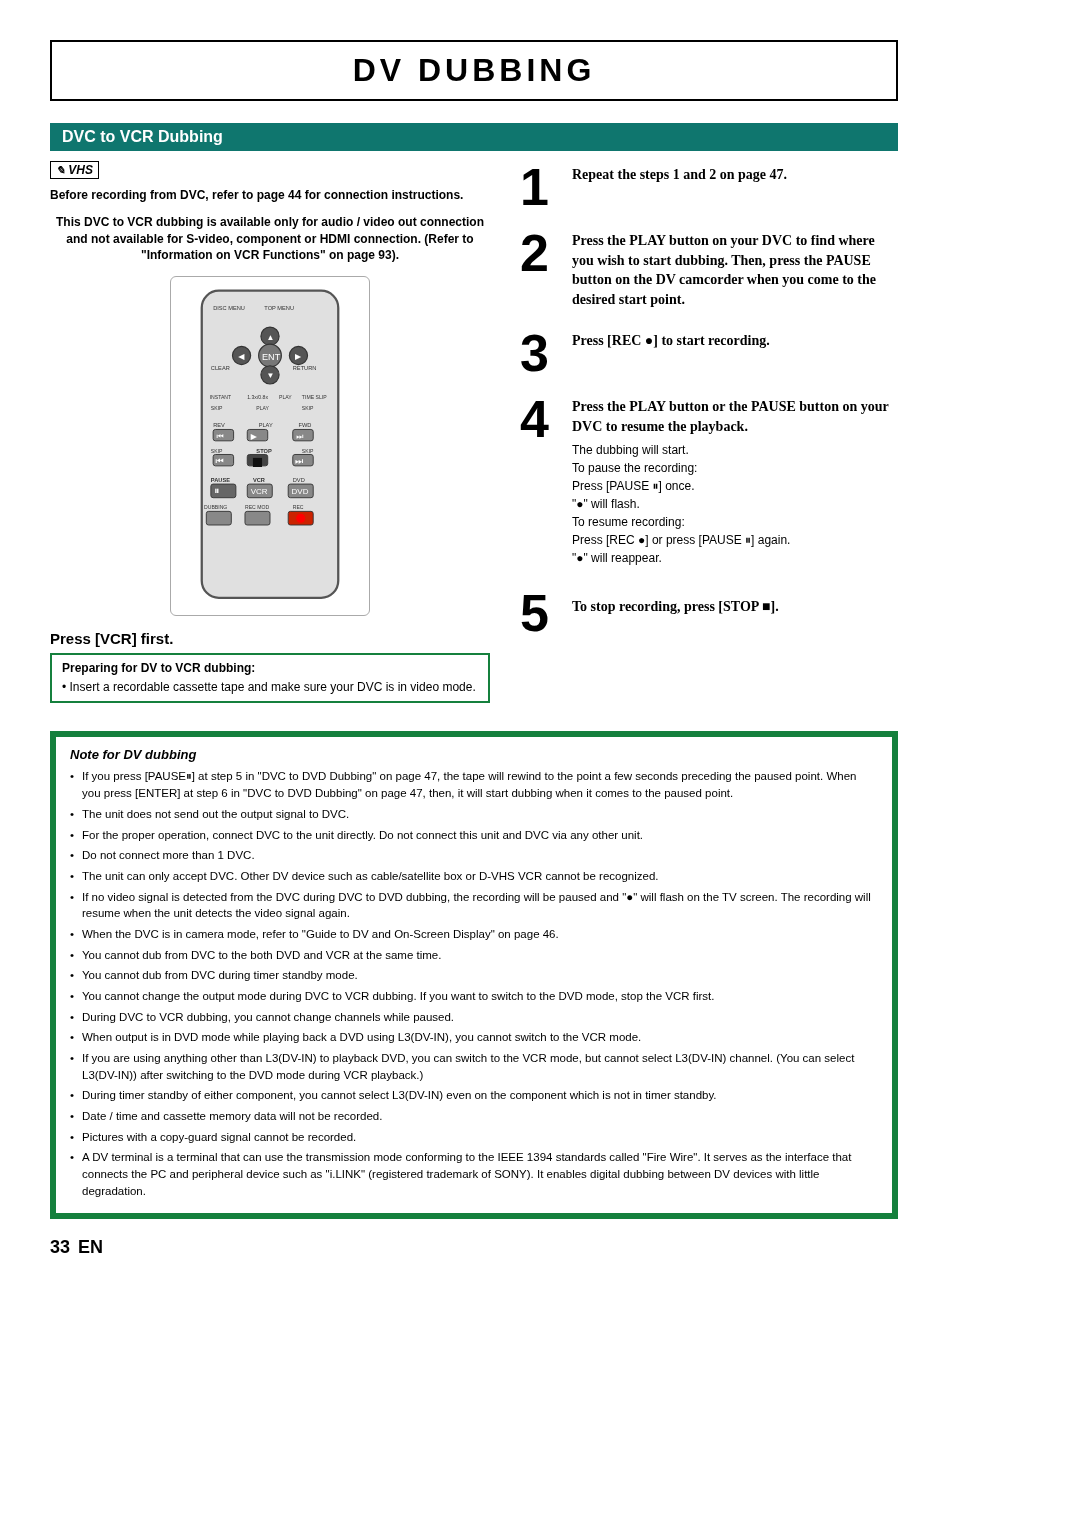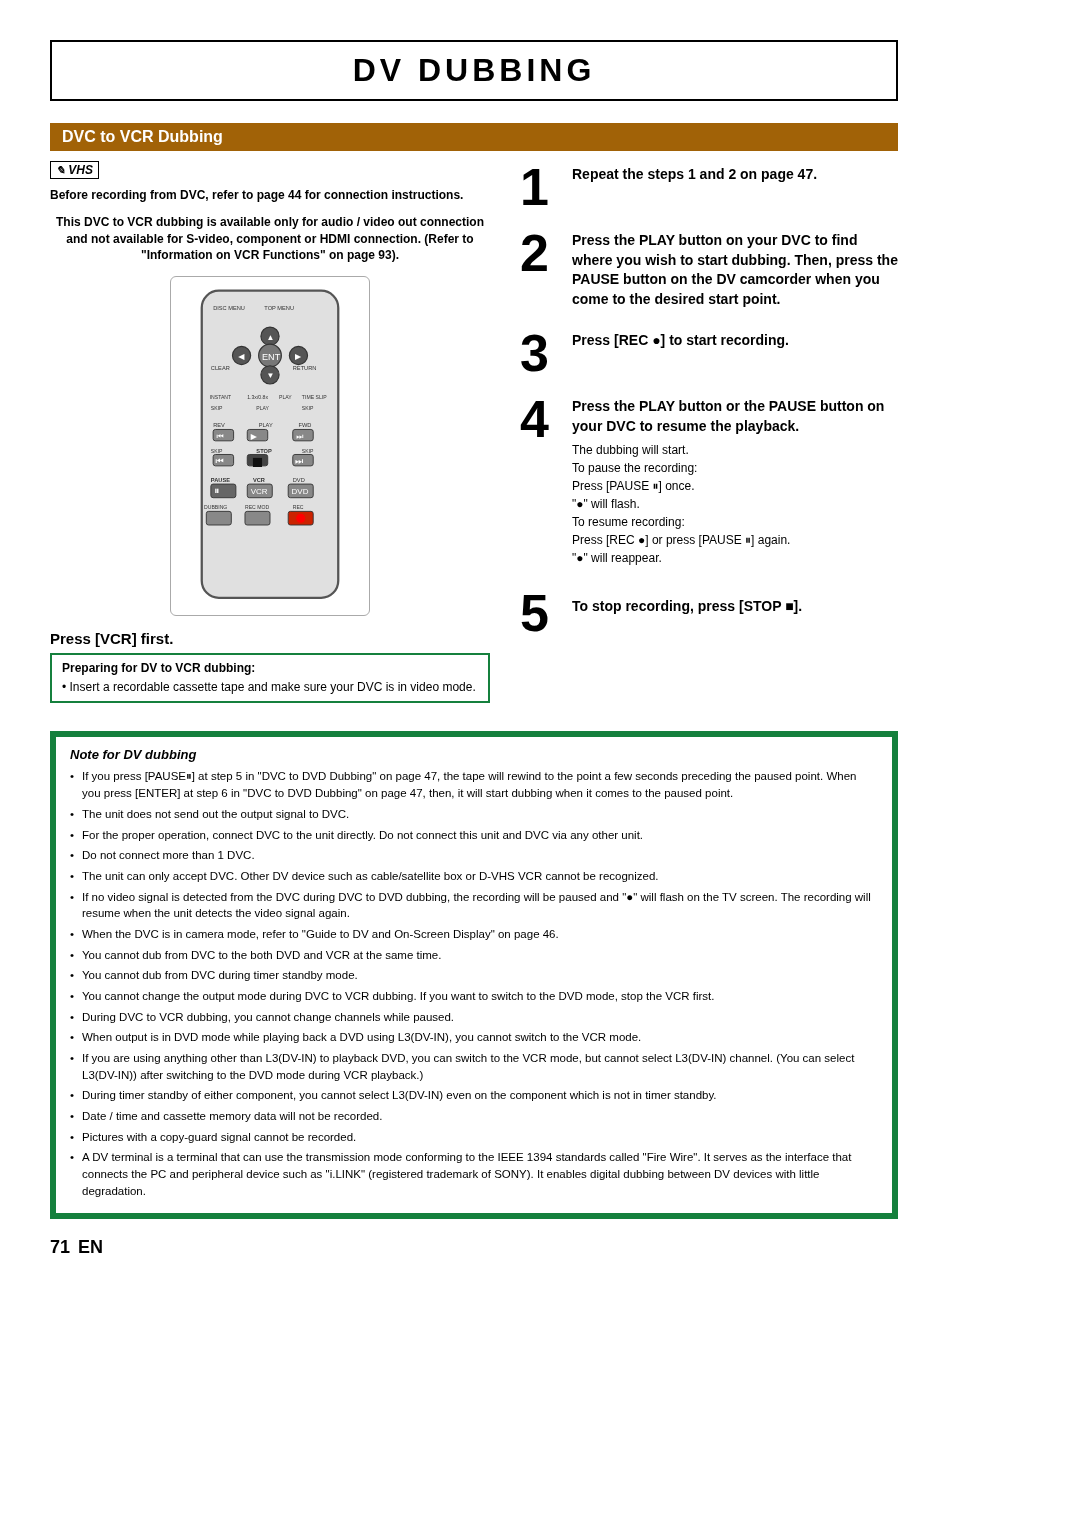--- a/index.html
+++ b/index.html
@@ -24,21 +24,21 @@
       padding: 10px 0;
       margin-bottom: 22px;
     }
     .page-title-text {
       font-size: 32px;
       font-weight: bold;
       letter-spacing: 4px;
     }
     
     .section-header {
-      background: #a16207;
+      background: #0f766e;
       color: #fff;
       font-size: 16px;
       font-weight: bold;
       padding: 5px 12px;
       margin-bottom: 10px;
     }
     
     .two-col {
       display: flex;
       gap: 30px;
@@ -140,20 +140,21 @@
     }
     .step-content {
       flex: 1;
       padding-top: 4px;
     }
     .step-main {
       font-size: 14px;
       font-weight: bold;
       line-height: 1.4;
       margin-bottom: 4px;
+      font-family: Liberation Serif, serif;
     }
     .step-sub {
       font-size: 12px;
       line-height: 1.5;
     }
     .step-sub .label {
       font-weight: normal;
     }
     
     .note-box {
@@ -401,16 +402,16 @@
       <li>When output is in DVD mode while playing back a DVD using L3(DV-IN), you cannot switch to the VCR mode.</li>
       <li>If you are using anything other than L3(DV-IN) to playback DVD, you can switch to the VCR mode, but cannot select L3(DV-IN) channel. (You can select L3(DV-IN)) after switching to the DVD mode during VCR playback.)</li>
       <li>During timer standby of either component, you cannot select L3(DV-IN) even on the component which is not in timer standby.</li>
       <li>Date / time and cassette memory data will not be recorded.</li>
       <li>Pictures with a copy-guard signal cannot be recorded.</li>
       <li>A DV terminal is a terminal that can use the transmission mode conforming to the IEEE 1394 standards called "Fire Wire". It serves as the interface that connects the PC and peripheral device such as "i.LINK" (registered trademark of SONY). It enables digital dubbing between DV devices with little degradation.</li>
     </ul>
   </div>
 
   <div class="page-footer">
-    <span class="page-num">71</span>
+    <span class="page-num">33</span>
     <span class="page-en">EN</span>
   </div>
 </div>
 
 </body></html>

